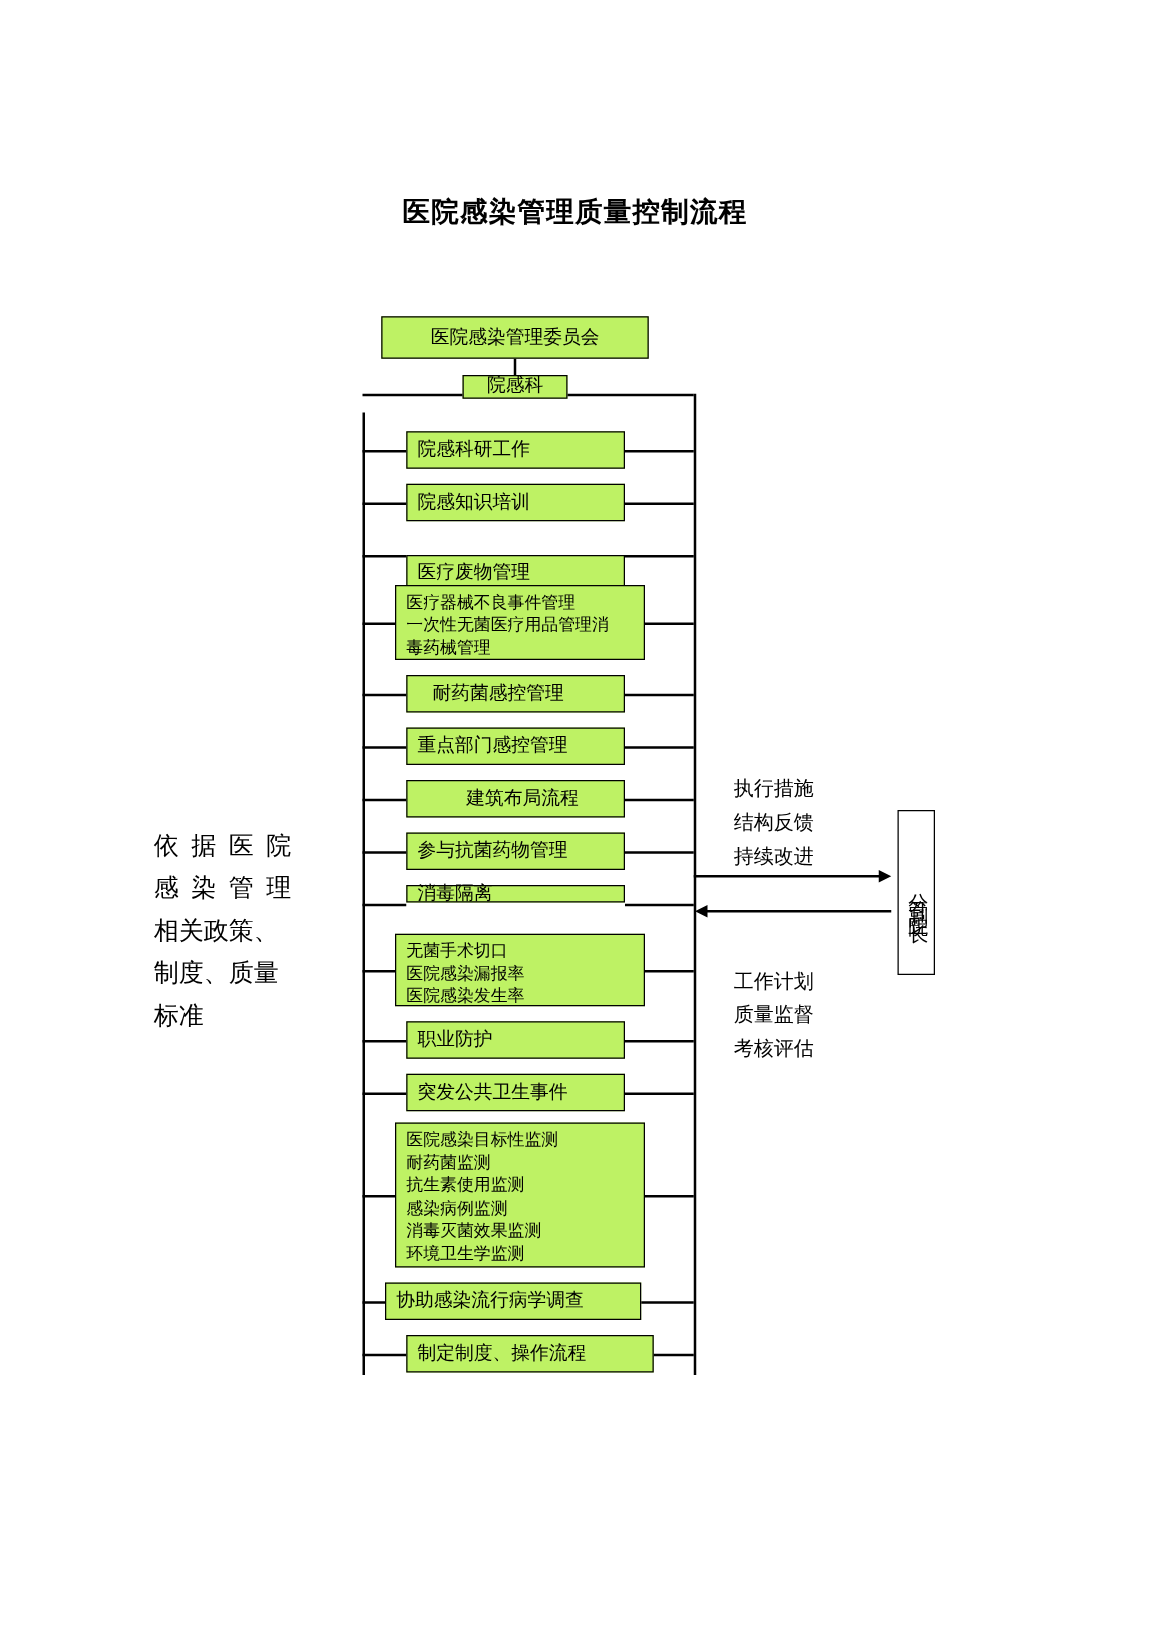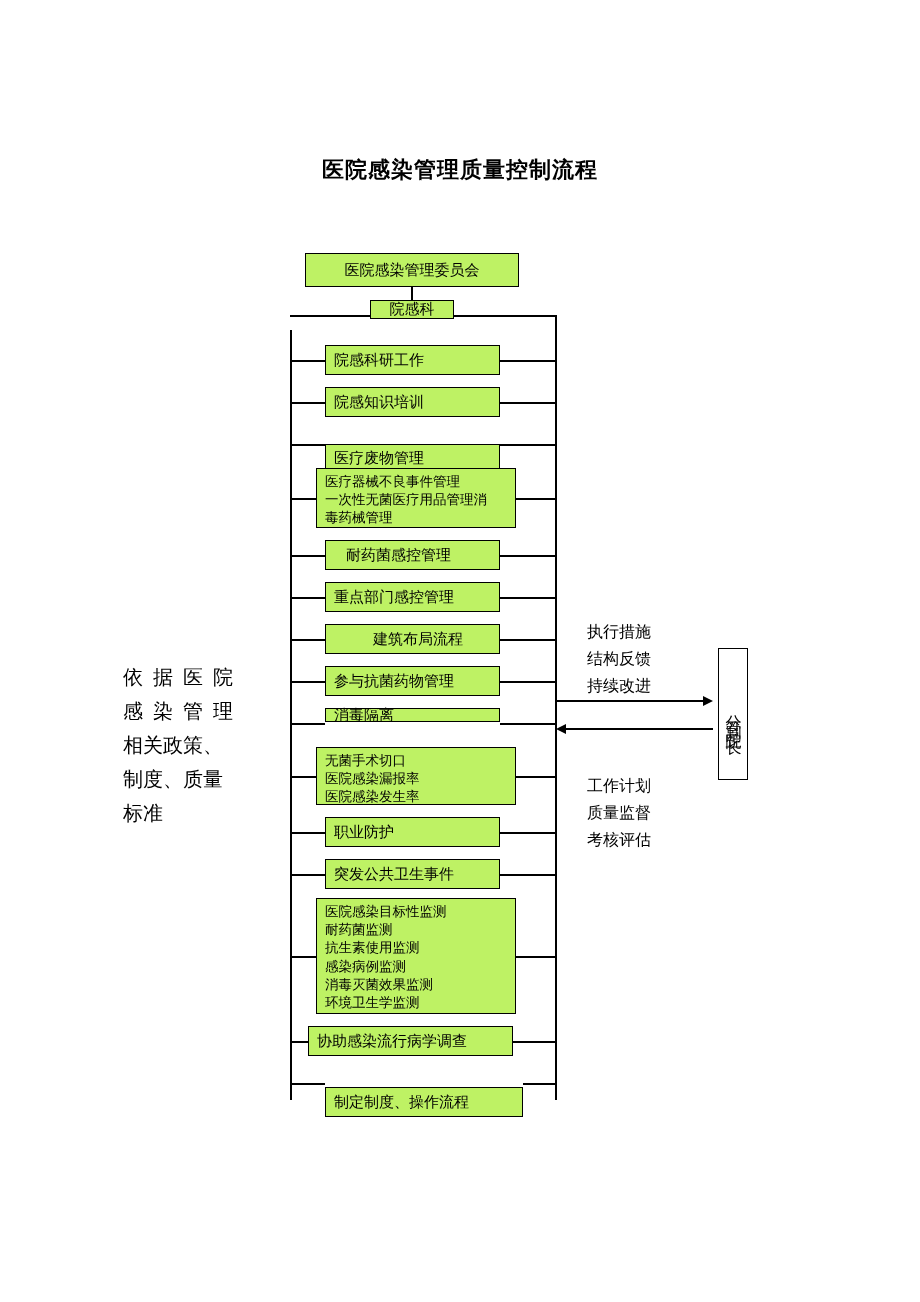--- a/index.html
+++ b/index.html
@@ -159,21 +159,21 @@
   <div>消毒灭菌效果监测</div>
   <div>环境卫生学监测</div>
 </div>
 <div class="hline" style="left:290px; top:956px; width:26px;"></div>
 <div class="hline" style="left:516px; top:956px; width:39px;"></div>
 
 <div class="box" style="left:308px; top:1026px; width:205px; height:30px;">协助感染流行病学调查</div>
 <div class="hline" style="left:290px; top:1041px; width:18px;"></div>
 <div class="hline" style="left:513px; top:1041px; width:42px;"></div>
 
-<div class="box" style="left:325px; top:1068px; width:198px; height:30px;margin-top:19px;">制定制度、操作流程</div>
+<div class="box" style="left:325px; top:1068px; width:198px; height:30px;">制定制度、操作流程</div>
 <div class="hline" style="left:290px; top:1083px; width:35px;"></div>
 <div class="hline" style="left:523px; top:1083px; width:32px;"></div>
 
 <div class="left-text" style="left:123px; top:660px;">
   <div>依据医院</div>
   <div>感染管理</div>
   <div class="nojust">相关政策、</div>
   <div class="nojust">制度、质量</div>
   <div class="nojust">标准</div>
 </div>

